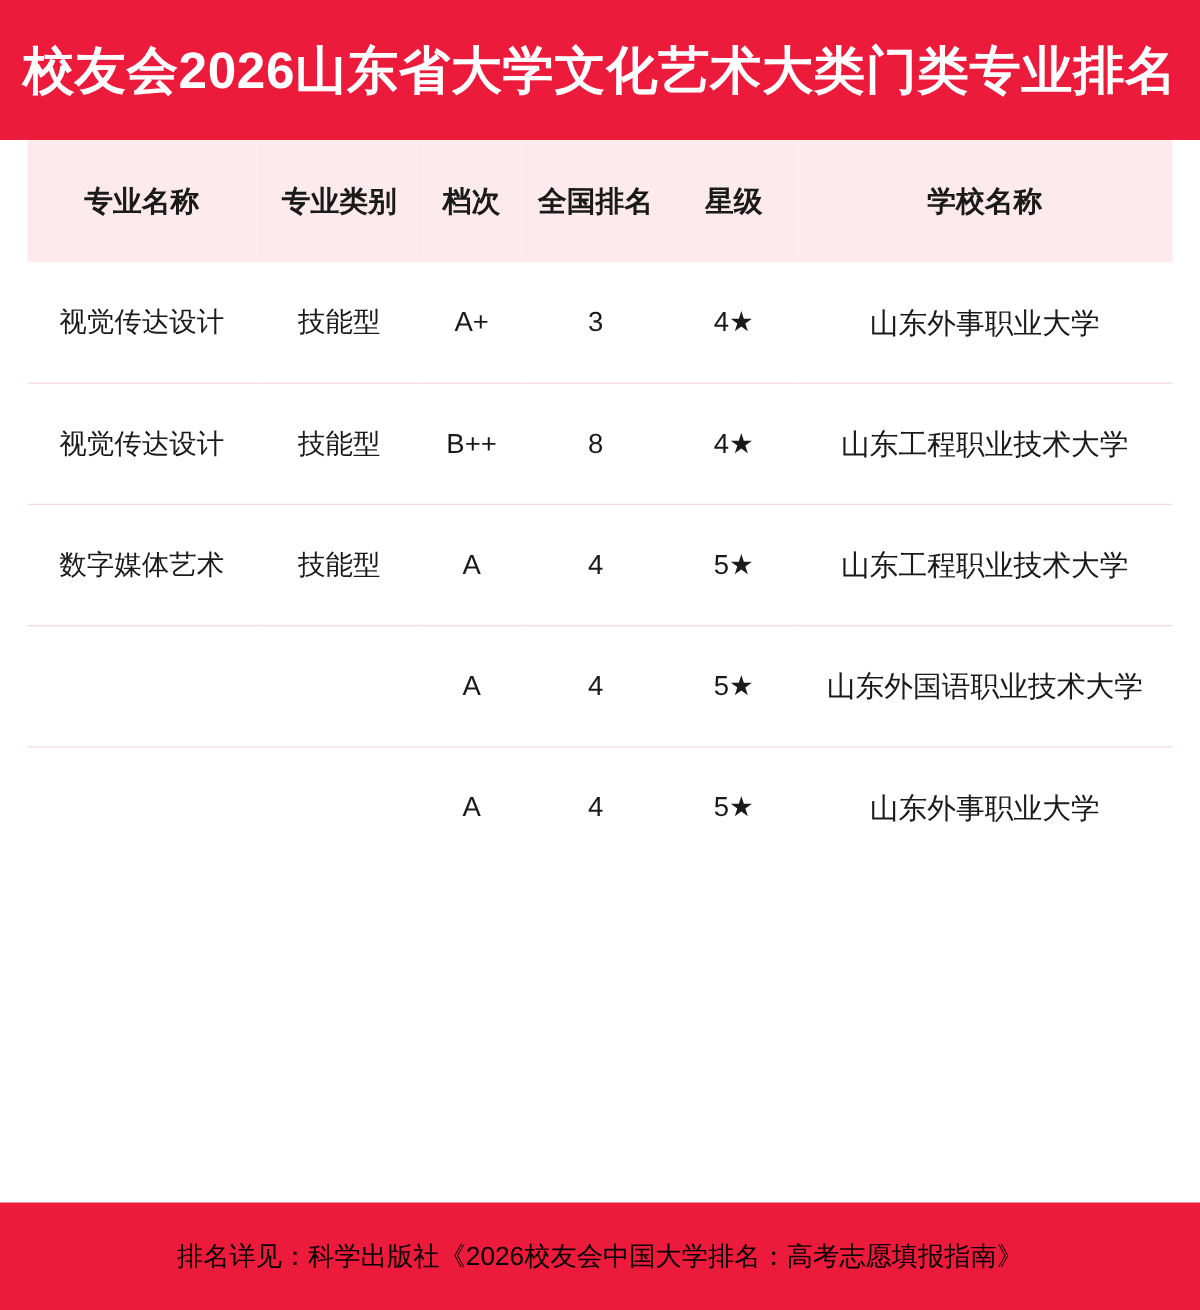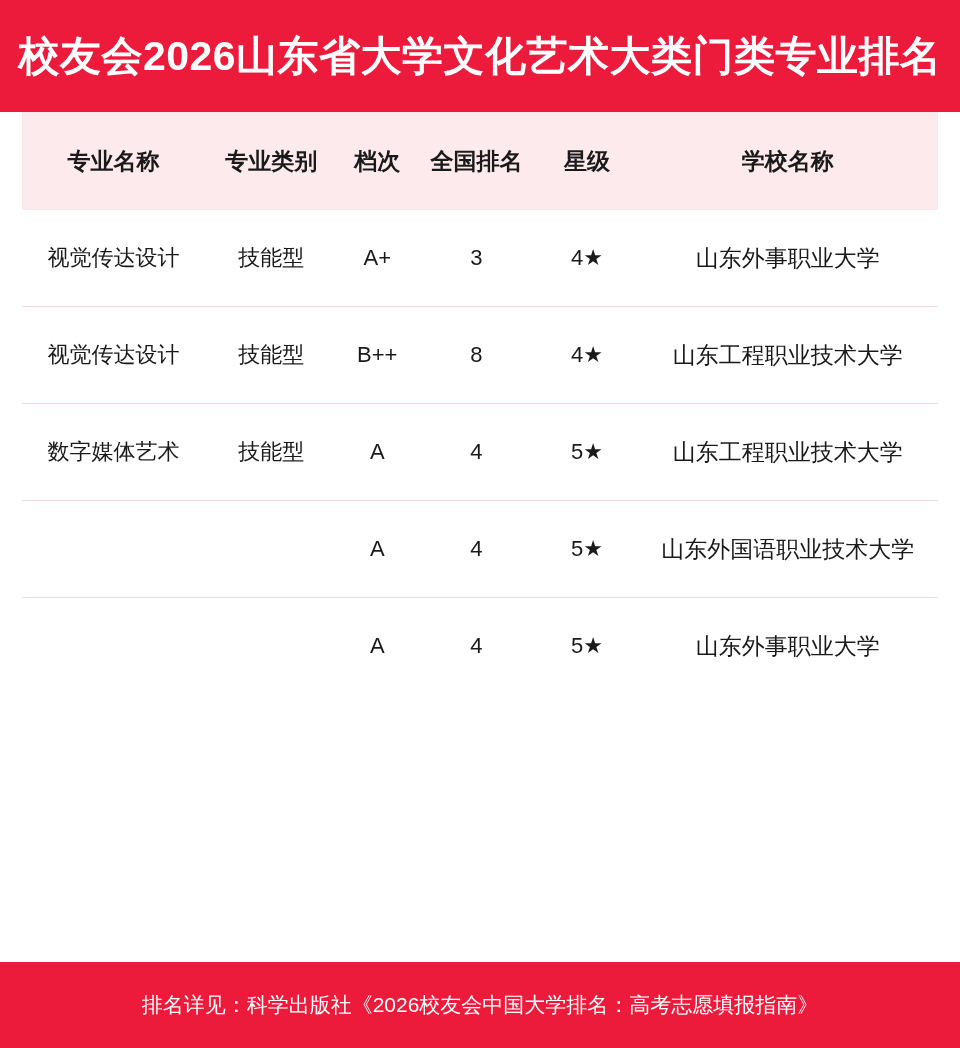--- a/index.html
+++ b/index.html
@@ -87,21 +87,21 @@
   }
   .footer {
     height: 86px;
     background: #ec1b3b;
     display: flex;
     align-items: center;
     justify-content: center;
     box-sizing: border-box;
   }
   .footer-text {
-    color: #ffffff;
+    color: #000000;
     font-size: 21px;
     white-space: nowrap;
   }
   .empty-cell { color: transparent; }
 </style>
 </head>
 <body>
 
 <div class="page">
 

